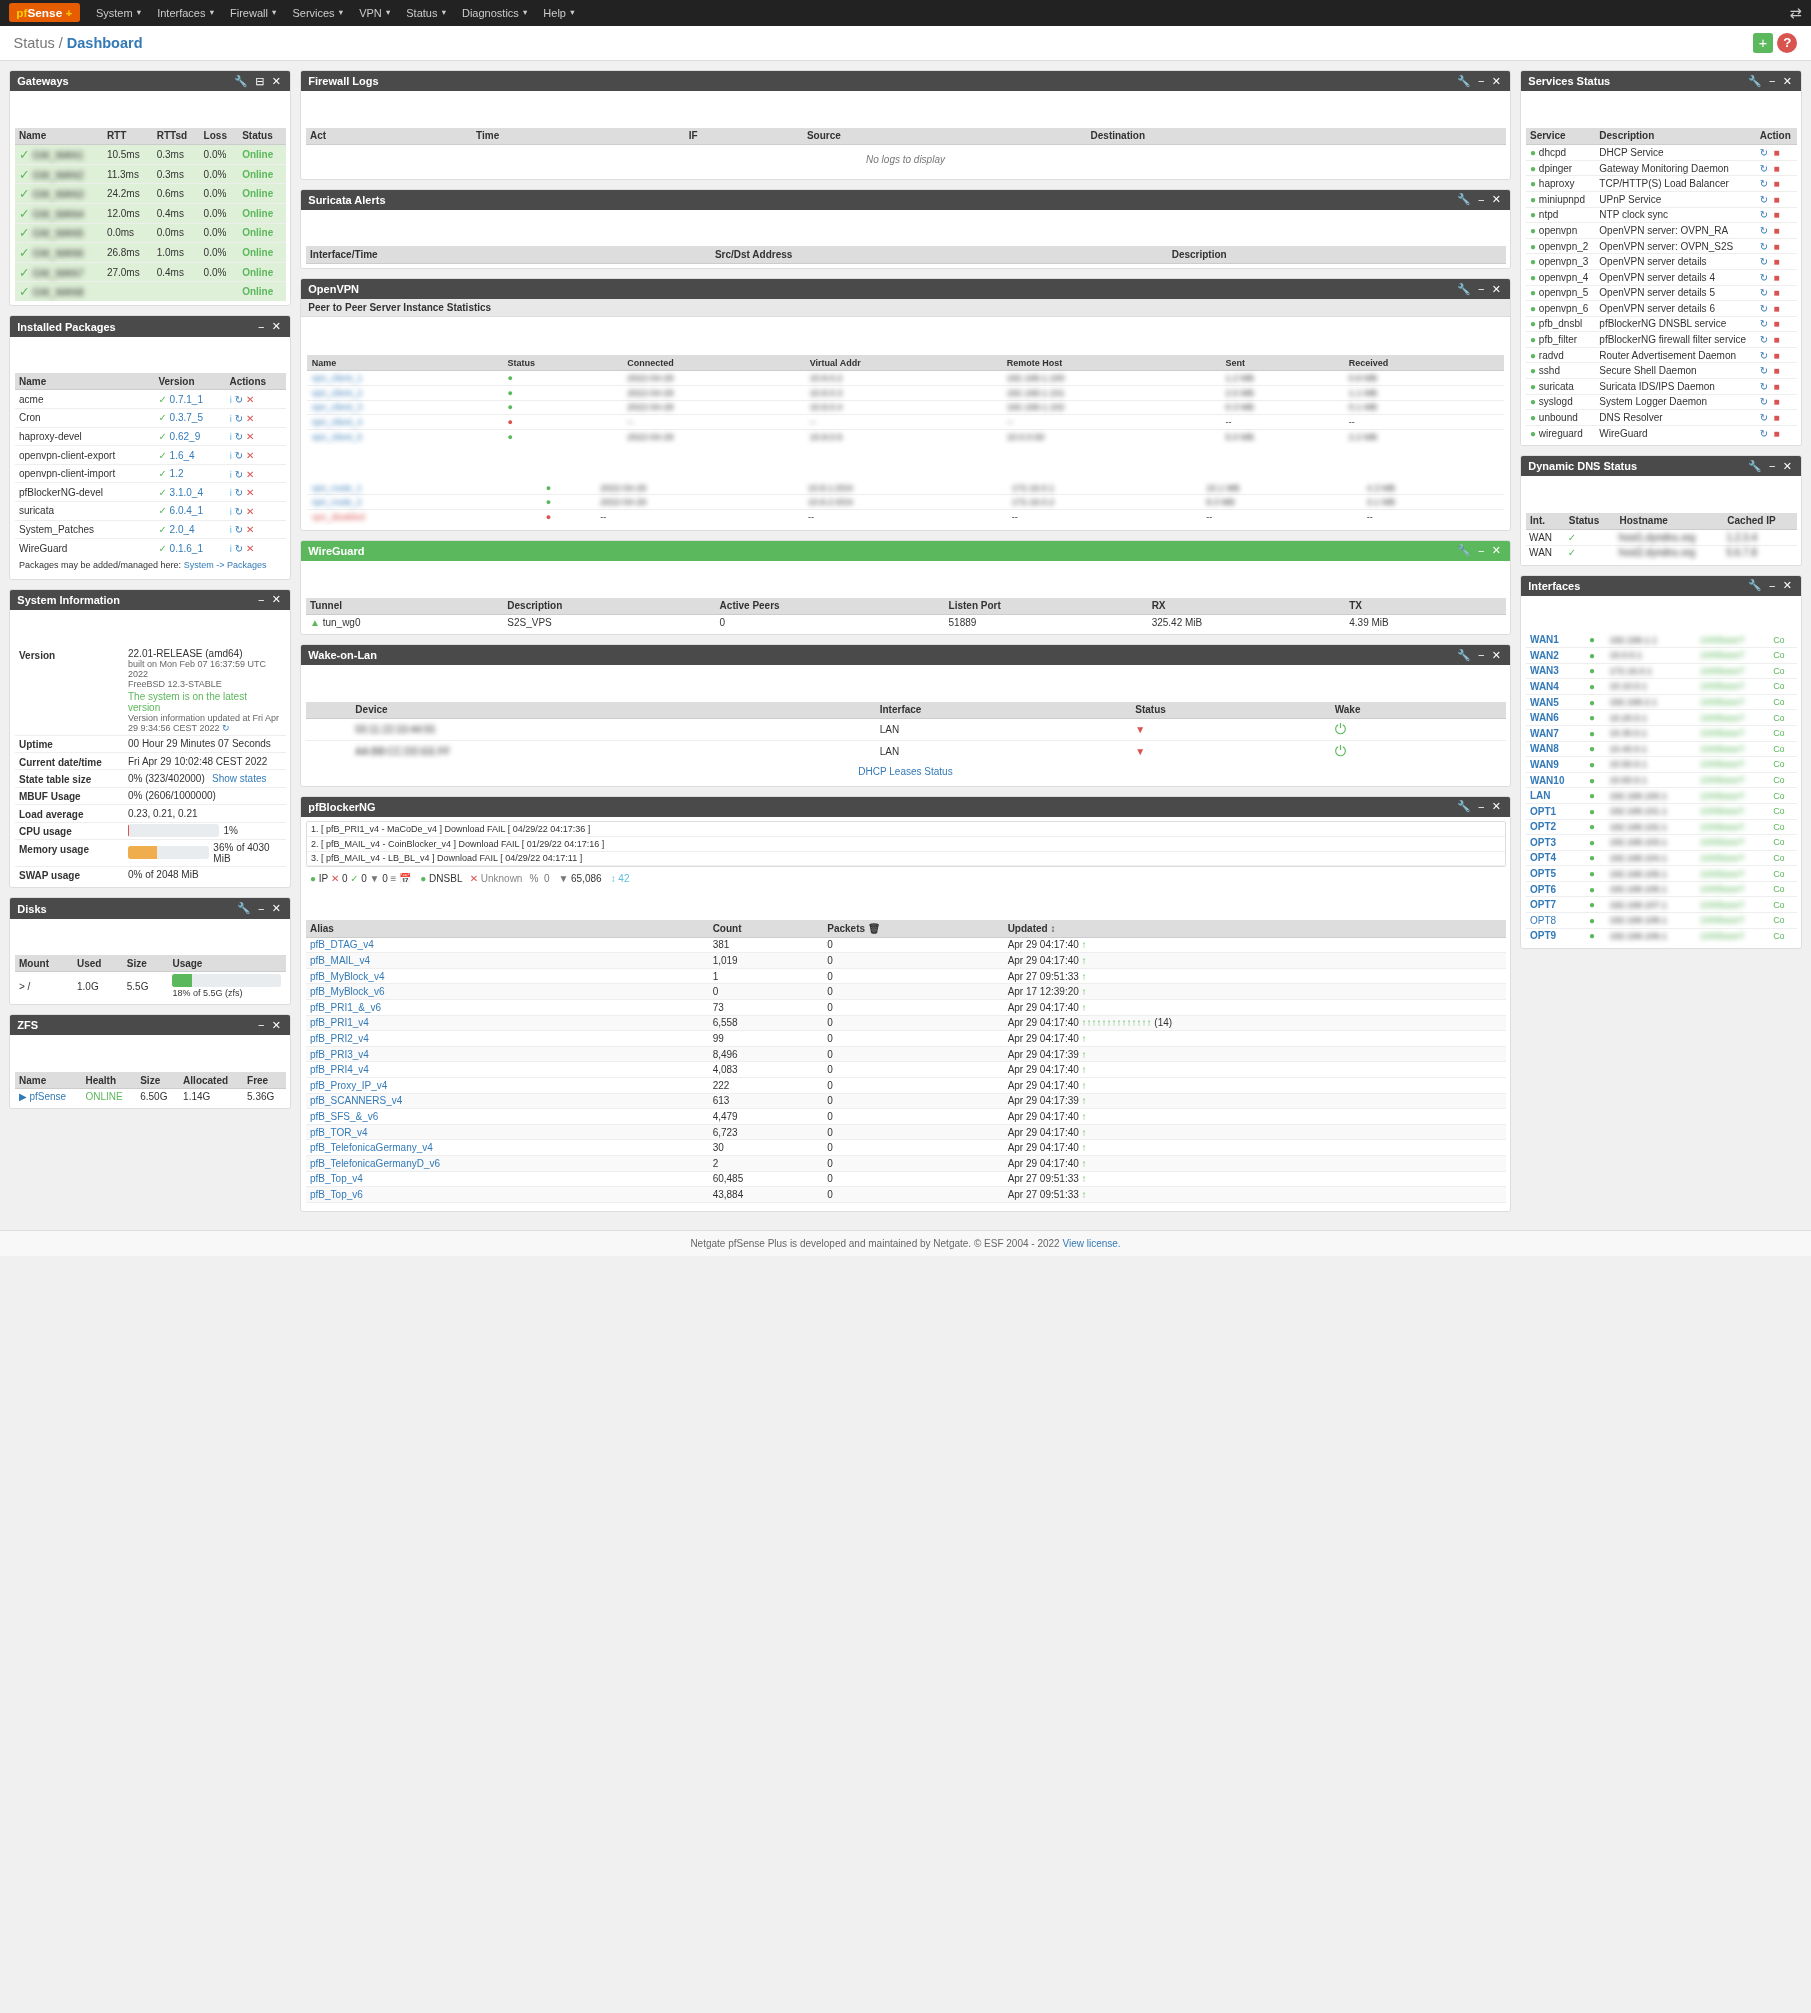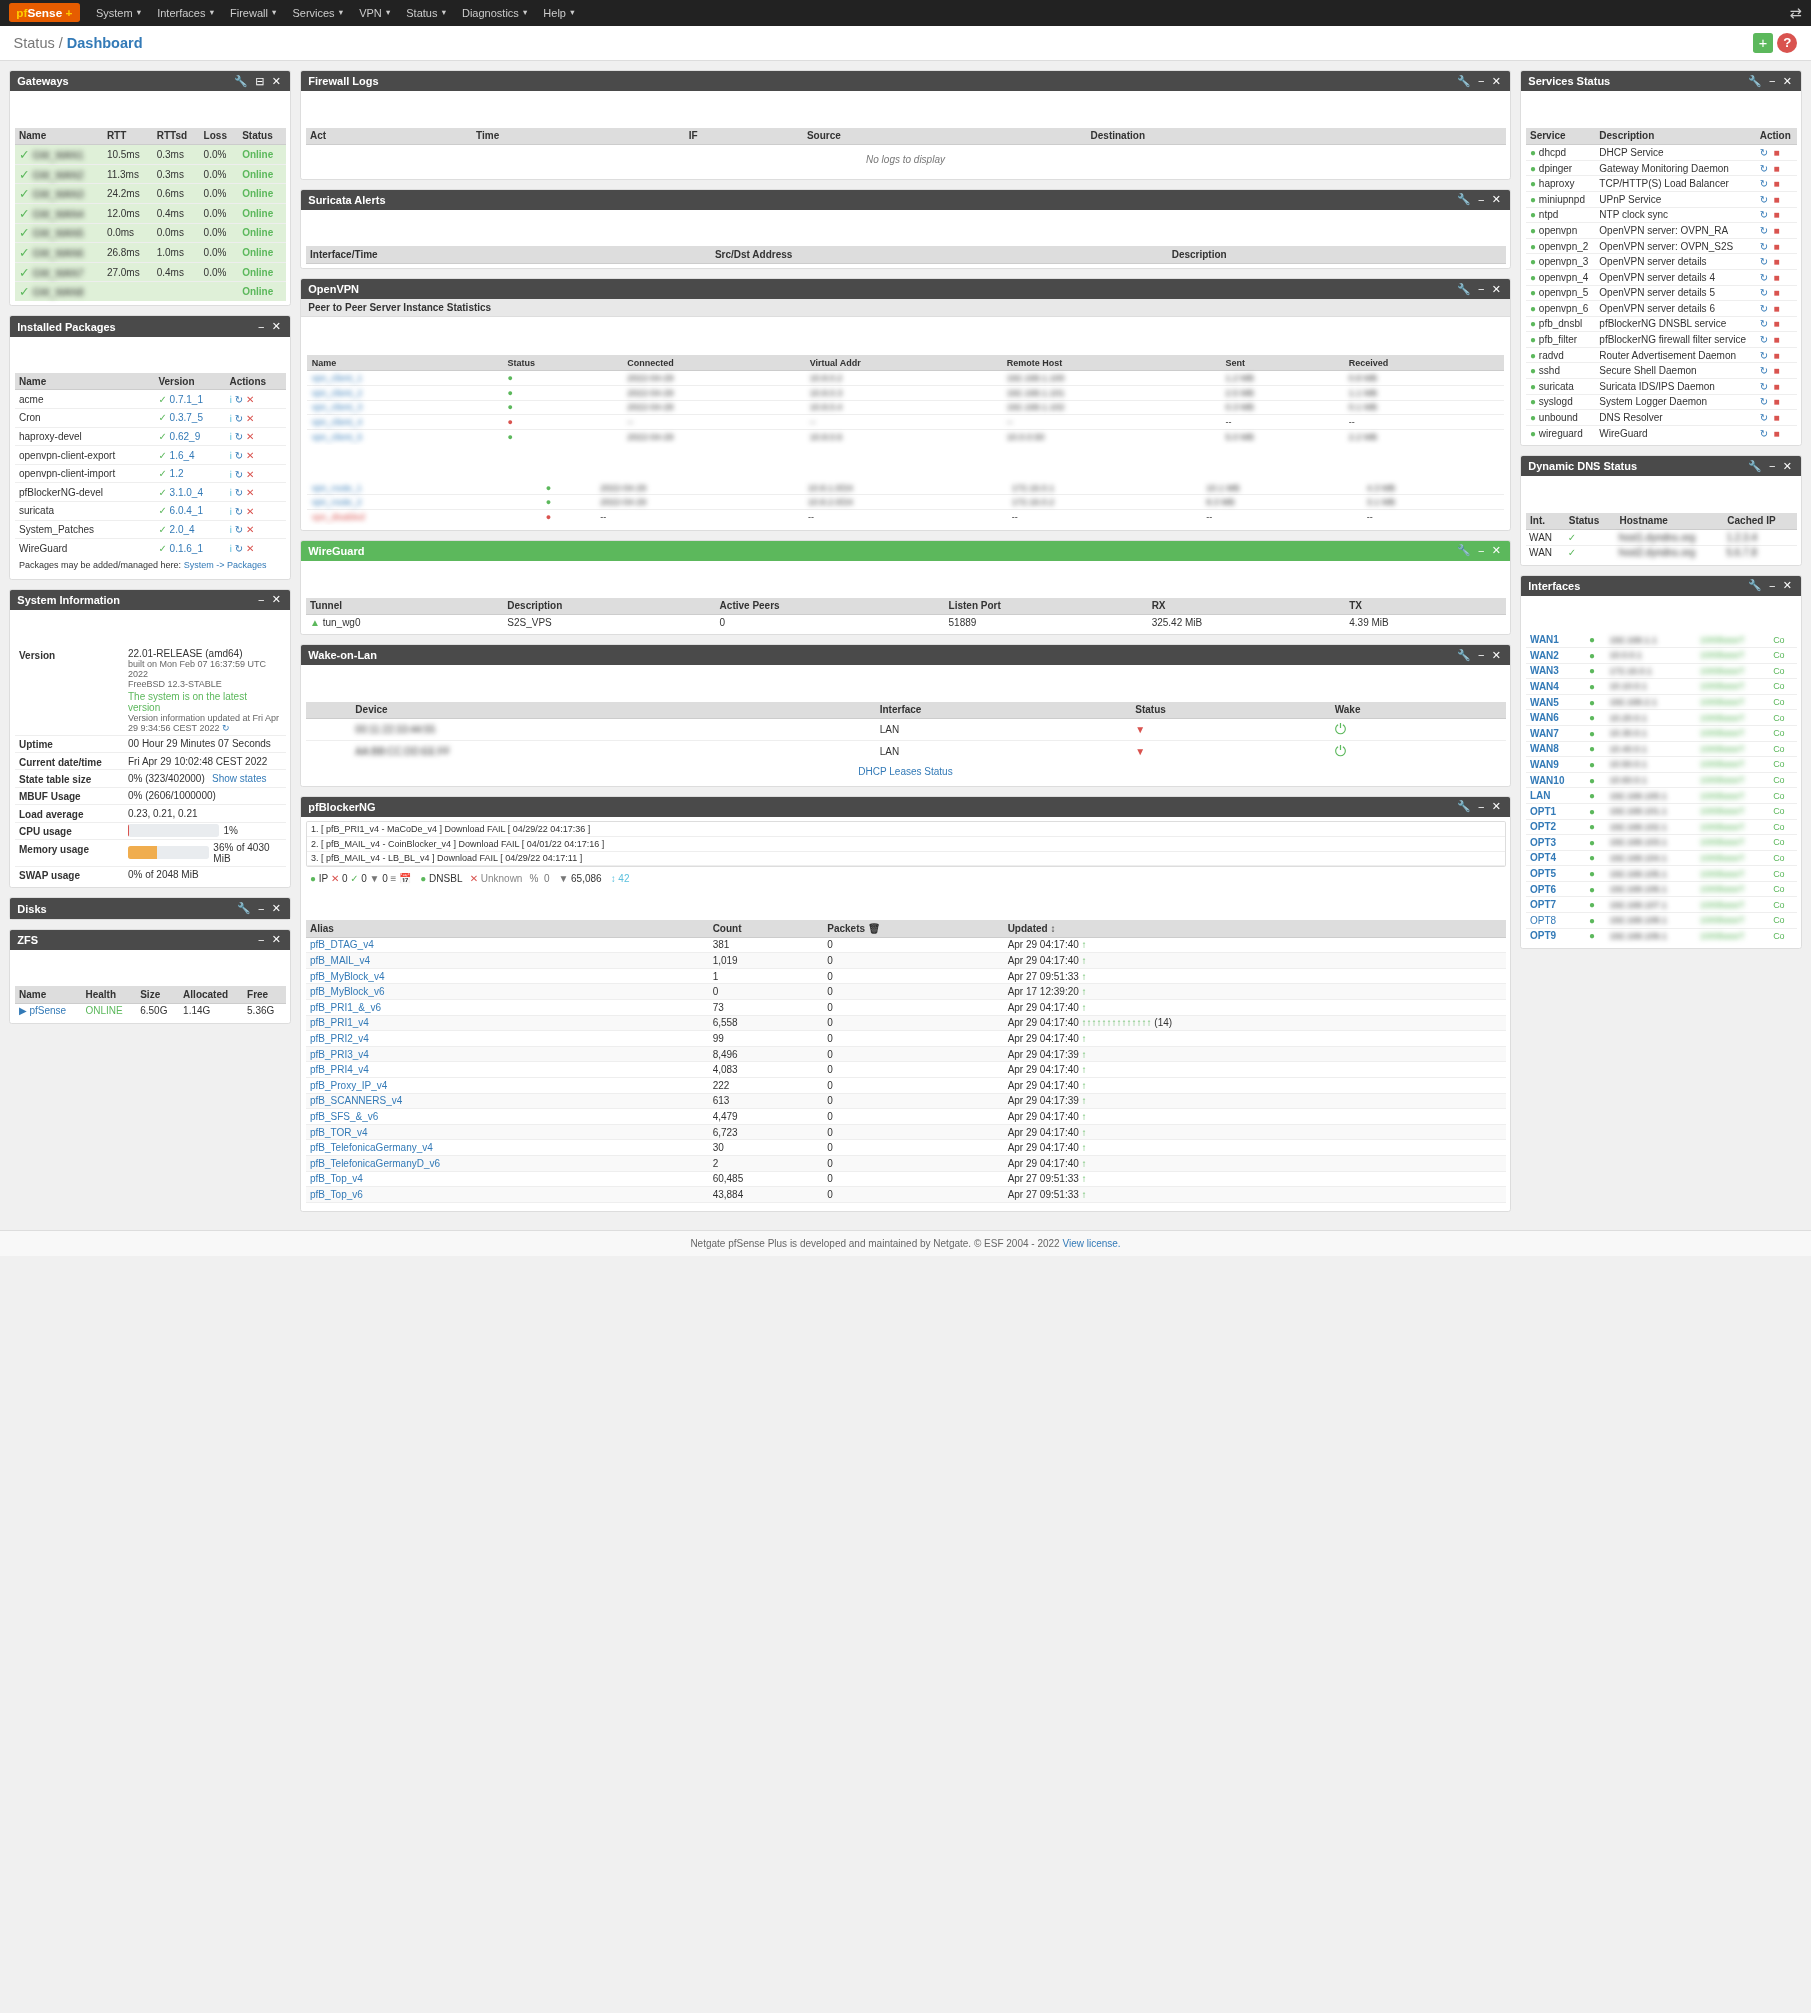--- a/index.html
+++ b/index.html
@@ -522,20 +522,45 @@
 
     <div class="panel">
       <div class="panel-header">
         <span>Disks</span>
         <div class="panel-actions">
           <button class="panel-action-btn">🔧</button>
           <button class="panel-action-btn">−</button>
           <button class="panel-action-btn">✕</button>
         </div>
       </div>
+      <div class="panel-body">
+        <table>
+          <thead>
+            <tr>
+              <th>Mount</th>
+              <th>Used</th>
+              <th>Size</th>
+              <th>Usage</th>
+            </tr>
+          </thead>
+          <tbody>
+            <tr>
+              <td>&gt; /</td>
+              <td>1.0G</td>
+              <td>5.5G</td>
+              <td>
+                <div class="progress-bar-container">
+                  <div class="progress-bar" style="width:18%;"></div>
+                </div>
+                <span style="font-size:9px;">18% of 5.5G (zfs)</span>
+              </td>
+            </tr>
+          </tbody>
+        </table>
+      </div>
     </div>
 
     <div class="panel">
       <div class="panel-header">
         <span>ZFS</span>
         <div class="panel-actions">
           <button class="panel-action-btn">−</button>
           <button class="panel-action-btn">✕</button>
         </div>
       </div>
@@ -816,21 +841,21 @@
         <div class="panel-actions">
           <button class="panel-action-btn">🔧</button>
           <button class="panel-action-btn">−</button>
           <button class="panel-action-btn">✕</button>
         </div>
       </div>
       <div class="panel-body">
 
         <div id="pfb-logs" style="border:0.9px solid #ddd; border-radius:1.8px; margin-bottom:1px; max-height:64px; overflow-y:auto;">
             <div class="pfb-log-item" style="font-size: 9px; padding: 1.8px 4.5px; border-bottom: 0.9px solid rgb(238, 238, 238);">1. [ pfB_PRI1_v4 - MaCoDe_v4 ] Download FAIL [ 04/29/22 04:17:36 ]</div>
-            <div class="pfb-log-item" style="font-size: 9px; padding: 1.8px 4.5px; border-bottom: 0.9px solid rgb(238, 238, 238);">2. [ pfB_MAIL_v4 - CoinBlocker_v4 ] Download FAIL [ 04/01/22 04:17:16 ]</div>
+            <div class="pfb-log-item" style="font-size: 9px; padding: 1.8px 4.5px; border-bottom: 0.9px solid rgb(238, 238, 238);">2. [ pfB_MAIL_v4 - CoinBlocker_v4 ] Download FAIL [ 01/29/22 04:17:16 ]</div>
             <div class="pfb-log-item" style="font-size: 9px; padding: 1.8px 4.5px; border-bottom: 0.9px solid rgb(238, 238, 238);">3. [ pfB_MAIL_v4 - LB_BL_v4 ] Download FAIL [ 04/29/22 04:17:11 ]</div>
           </div>
 
         <div class="pfb-stats">
           <div class="pfb-stat">
             <span style="color:#5cb85c; font-weight:bold;">●</span>
             <span>IP</span>
             <span style="color:#d9534f;">✕</span>
             <span>0</span>
             <span style="color:#5cb85c;">✓</span>

